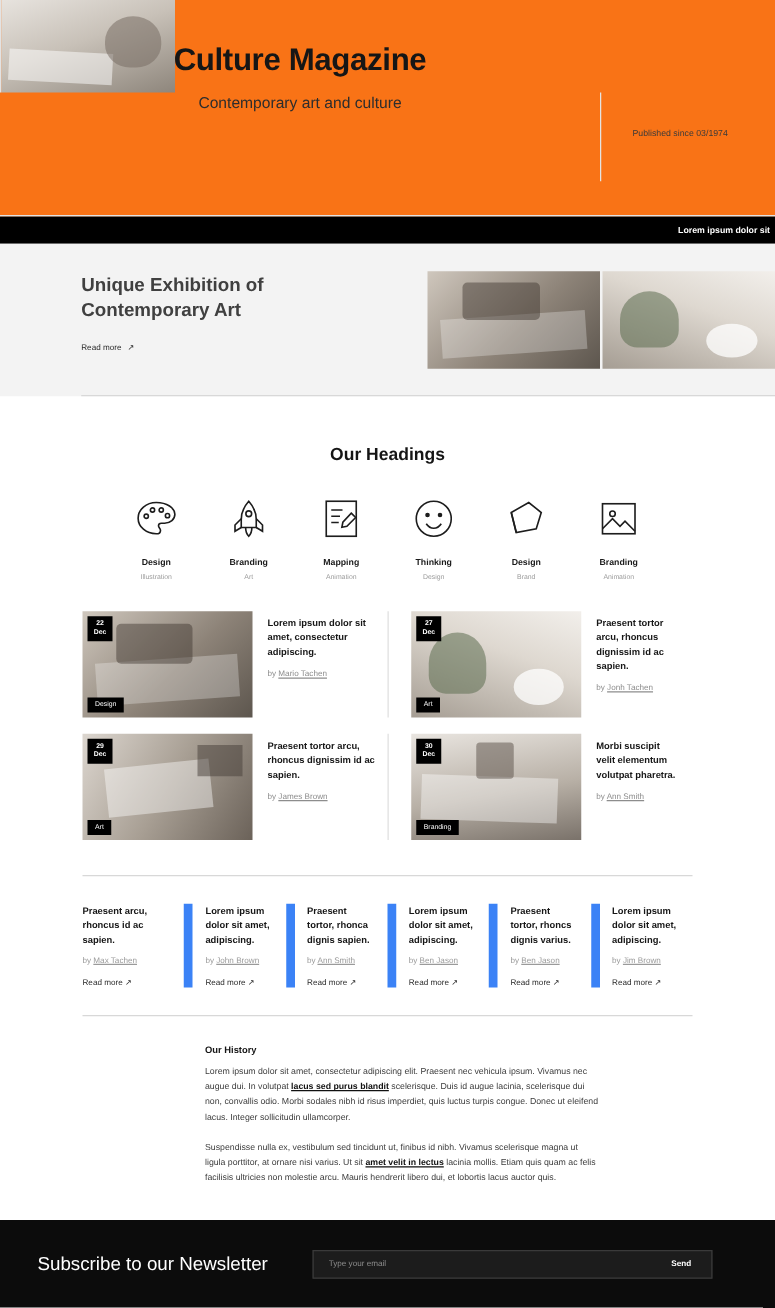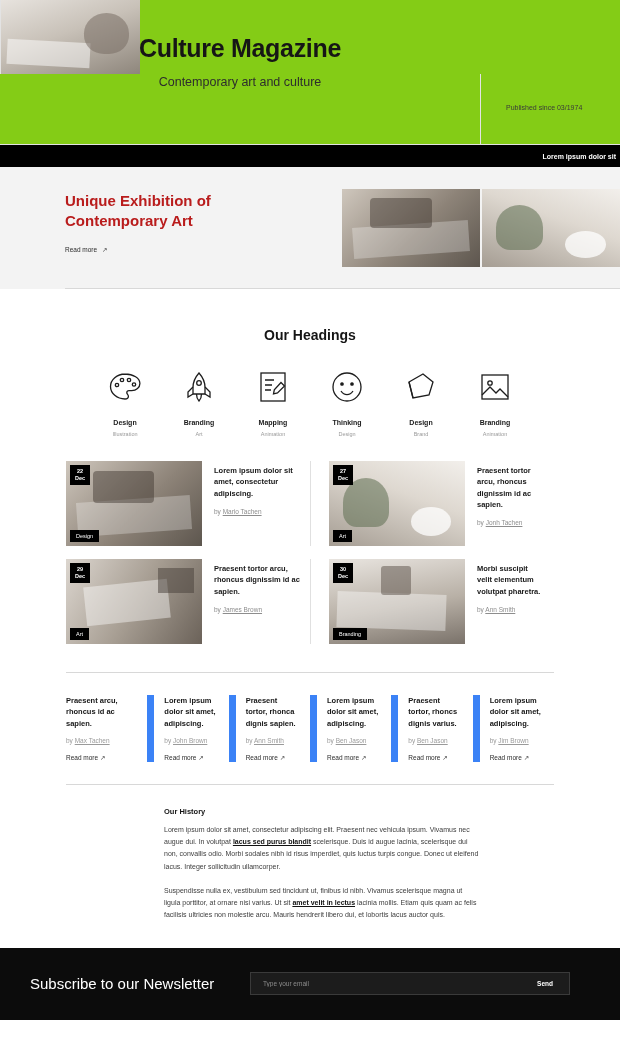--- a/index.html
+++ b/index.html
@@ -10,22 +10,22 @@
     background: #ffffff;
     font-family: "Liberation Sans", sans-serif;
     color: #1b1b1b;
     overflow: hidden;
     position: relative;
   }
 
   
   .header {
     position: relative;
-    height: 145px;
-    background: #84cc16;
+    height: 173px;
+    background: #f97316;
     border-bottom: 1px solid #e3e3e3;
   }
   .logo-mark {
     position: absolute;
     left: 38px; top: 4px;
     width: 16px; height: 18px;
     color: #d93025;
     font-size: 17px;
     line-height: 18px;
     font-family: "DejaVu Serif", serif;
@@ -84,21 +84,21 @@
   .hero {
     position: relative;
     height: 122px;
     background: #f3f3f3;
     padding: 24px 0 0 65px;
   }
   .hero-title {
     font-size: 15px;
     font-weight: bold;
     line-height: 1.35;
-    color: #b91c1c;
+    color: #404040;
     width: 230px;
   }
   .hero-readmore {
     margin-top: 14px;
     font-size: 6.5px;
     color: #2b2b2b;
   }
   .hero-readmore .arrow { margin-left: 3px; }
   .hero-images {
     position: absolute;

